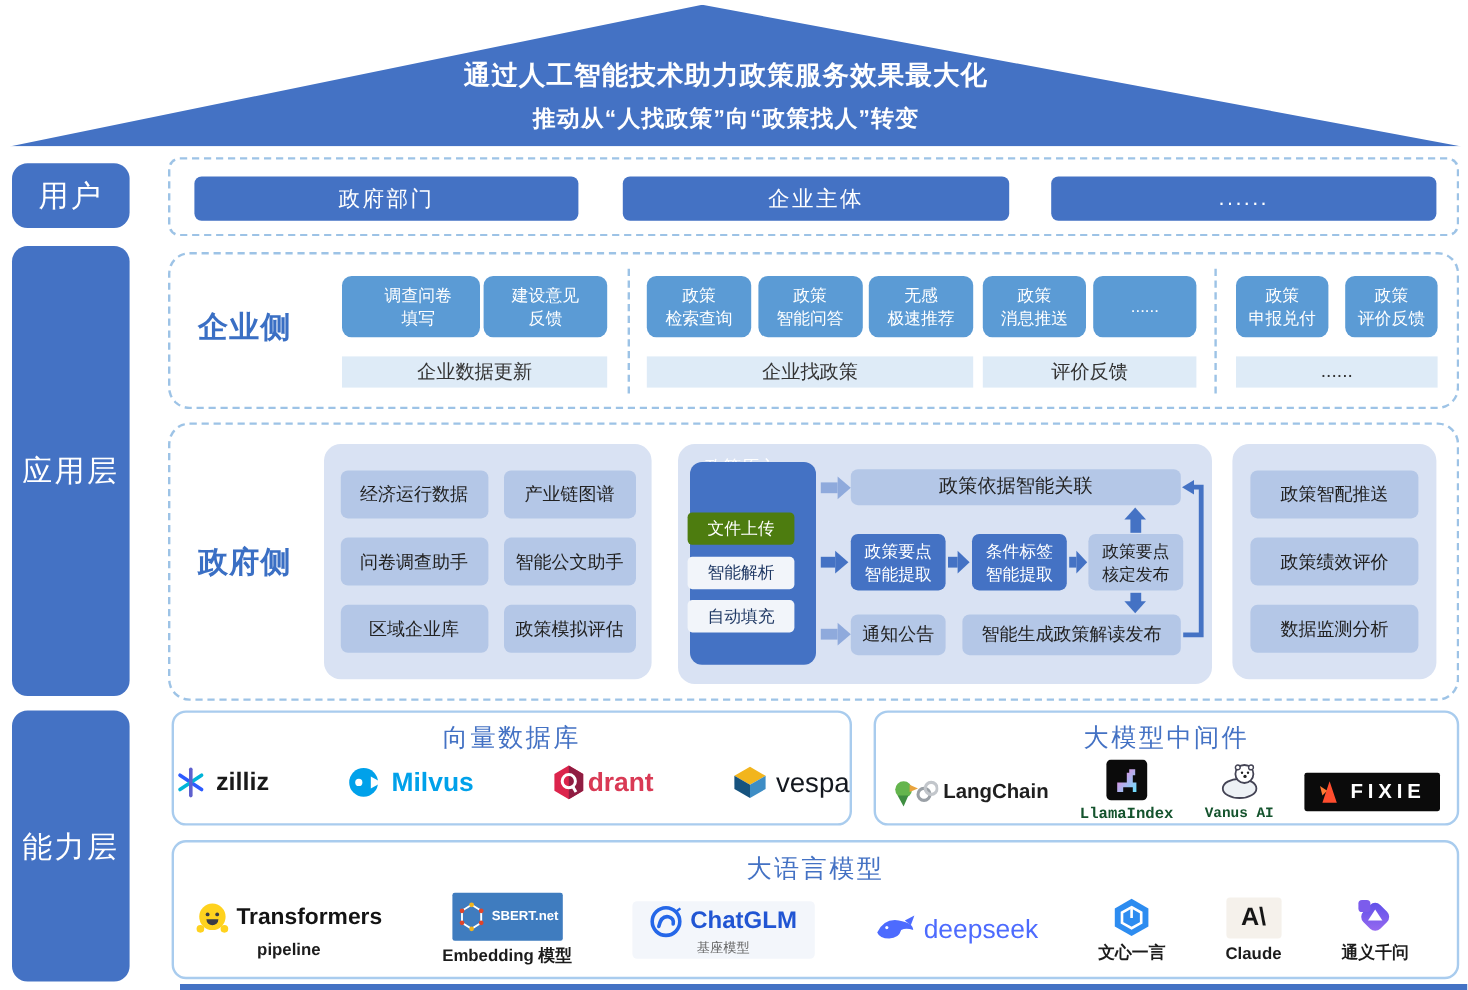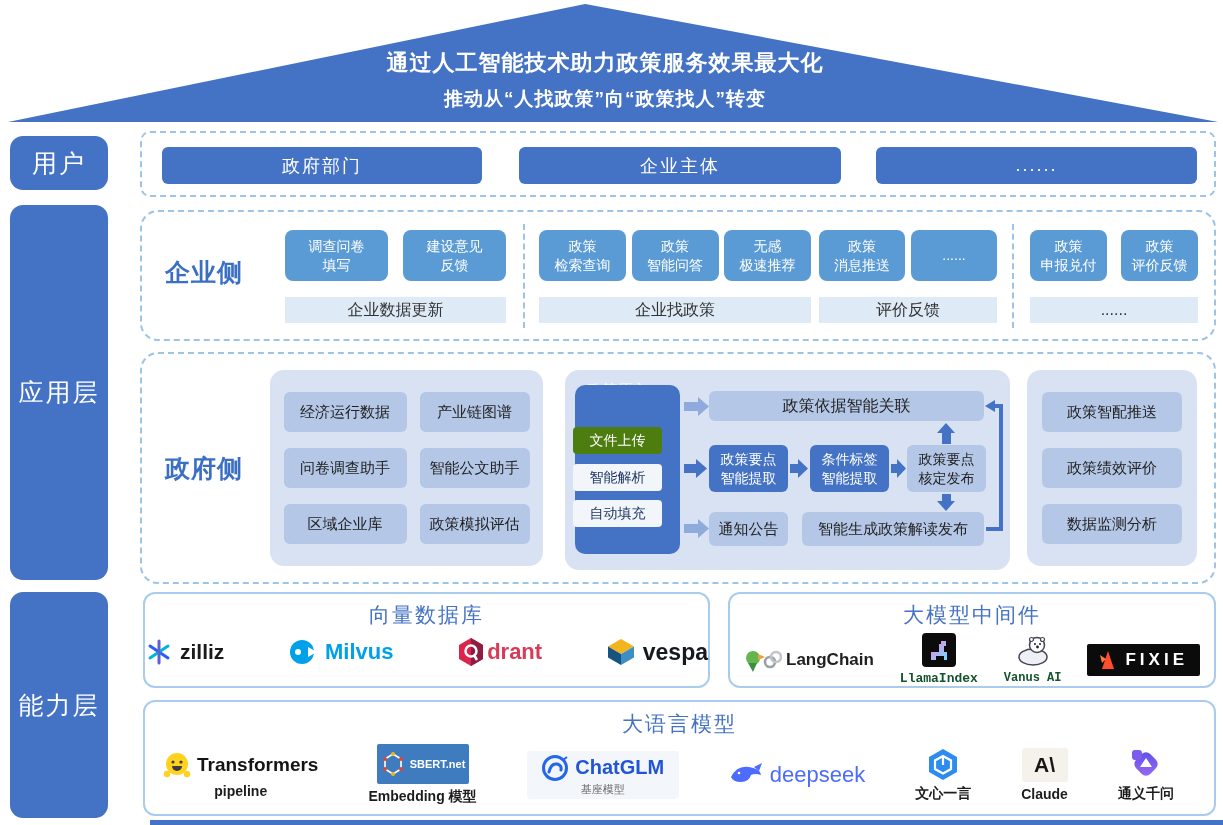--- a/index.html
+++ b/index.html
@@ -43,21 +43,21 @@
   .flow-arrows{left:0;top:0;z-index:2;pointer-events:none;}
   
   .capbox{border:2px solid #A9CCEE;border-radius:12px;background:#fff;}
   .cap-title{color:#4472C4;font-size:21px;letter-spacing:2px;text-align:center;}
   .logo-row{display:flex;align-items:center;}
   .lg{display:flex;align-items:center;gap:7px;}
   .lg-col{display:flex;flex-direction:column;align-items:center;gap:4px;}
   .wm-zilliz{font-size:21px;font-weight:bold;color:#1a1a1a;}
   .wm-milvus{font-size:22px;font-weight:bold;color:#00A1EA;}
   .wm-qdrant{font-size:22px;font-weight:bold;color:#D93A55;}
-  .wm-vespa{font-size:23px;font-weight:bold;color:#14181F;}
+  .wm-vespa{font-size:23px;font-weight:normal;color:#14181F;}
   .wm-lang{font-size:17px;font-weight:bold;color:#1F1F1F;}
   .wm-mono{font-family:"Liberation Mono","DejaVu Sans Mono",monospace;font-size:13px;font-weight:bold;color:#14532d;}
   .fixie-blk{background:#0B0B0B;border-radius:2px;height:32px;padding:0 12px;display:flex;align-items:center;gap:6px;}
   .wm-fixie{color:#fff;font-size:17px;font-weight:800;letter-spacing:4px;}
   .wm-tf{font-size:19px;font-weight:800;color:#141414;}
   .cap-sm{font-size:14px;font-weight:bold;color:#1c1c1c;}
   .sbert-blk{background:#3F7CBF;width:92px;height:40px;border-radius:2px;display:flex;align-items:center;justify-content:center;gap:4px;}
   .wm-sbert{color:#fff;font-size:11px;font-weight:bold;}
   .glm-blk{background:#F3F6FB;border-radius:4px;width:152px;height:48px;display:flex;flex-direction:column;align-items:center;justify-content:center;}
   .wm-glm{font-size:20px;font-weight:800;color:#2155D3;}
@@ -82,21 +82,21 @@
     <div class="abs ubtn ctr" style="left:20px;top:14px;width:320px;height:37px;">政府部门</div>
     <div class="abs ubtn ctr" style="left:377px;top:14px;width:322px;height:37px;">企业主体</div>
     <div class="abs ubtn ctr" style="left:734px;top:14px;width:321px;height:37px;">......</div>
   </div>
 
   <div class="abs dashed" style="left:140px;top:210px;width:1072px;height:127px;border-radius:18px;">
     <div class="abs sec-label" style="left:23px;top:44px;">企业侧</div>
 
     <div class="ent-group" style="left:143px;width:221px;">
       <div class="ent-btns">
-        <div class="ent-btn pre ctr" style="width:103px;">调查问卷
+        <div class="ent-btn pre ctr" style="width:103px;padding-left:12px;">调查问卷
 填写</div>
         <div class="ent-btn pre ctr" style="width:103px;">建设意见
 反馈</div>
       </div>
       <div class="cap-bar ctr">企业数据更新</div>
     </div>
 
     <div class="abs vdiv" style="left:381px;top:12px;height:104px;"></div>
 
     <div class="ent-group" style="left:397px;width:272px;">

